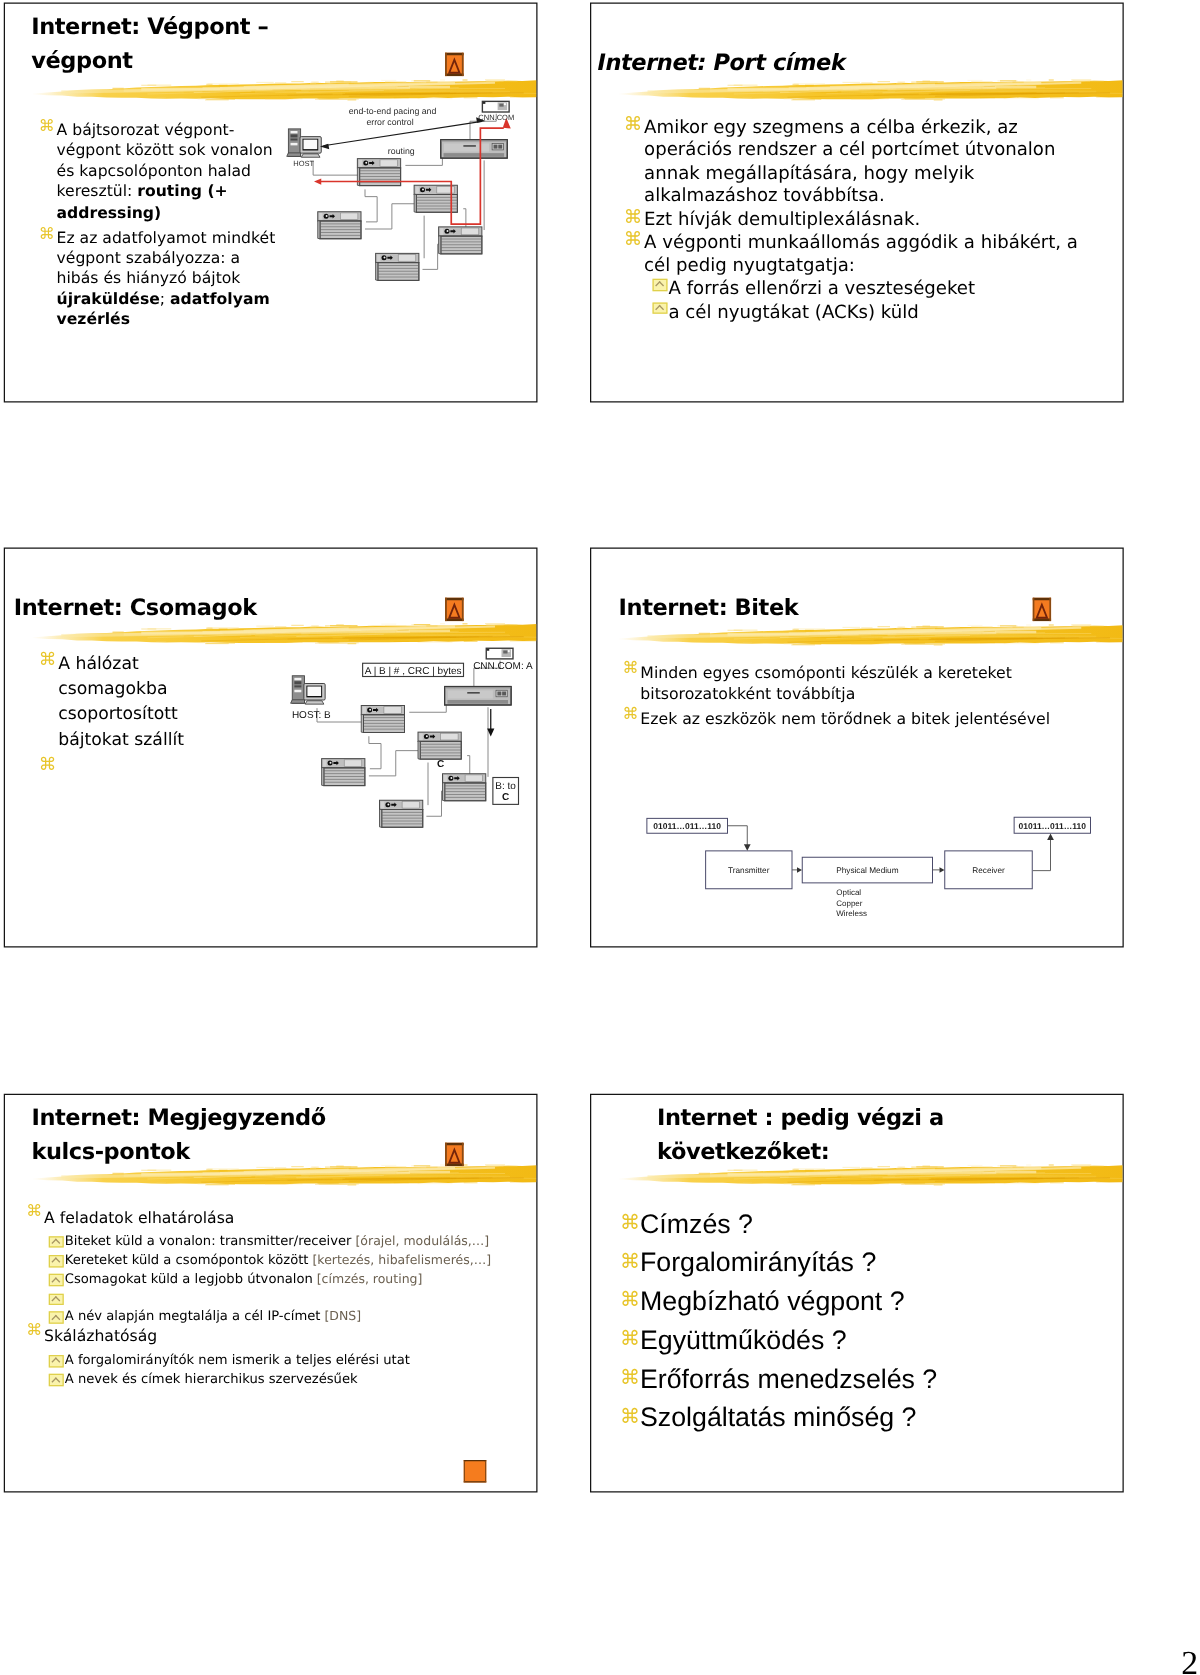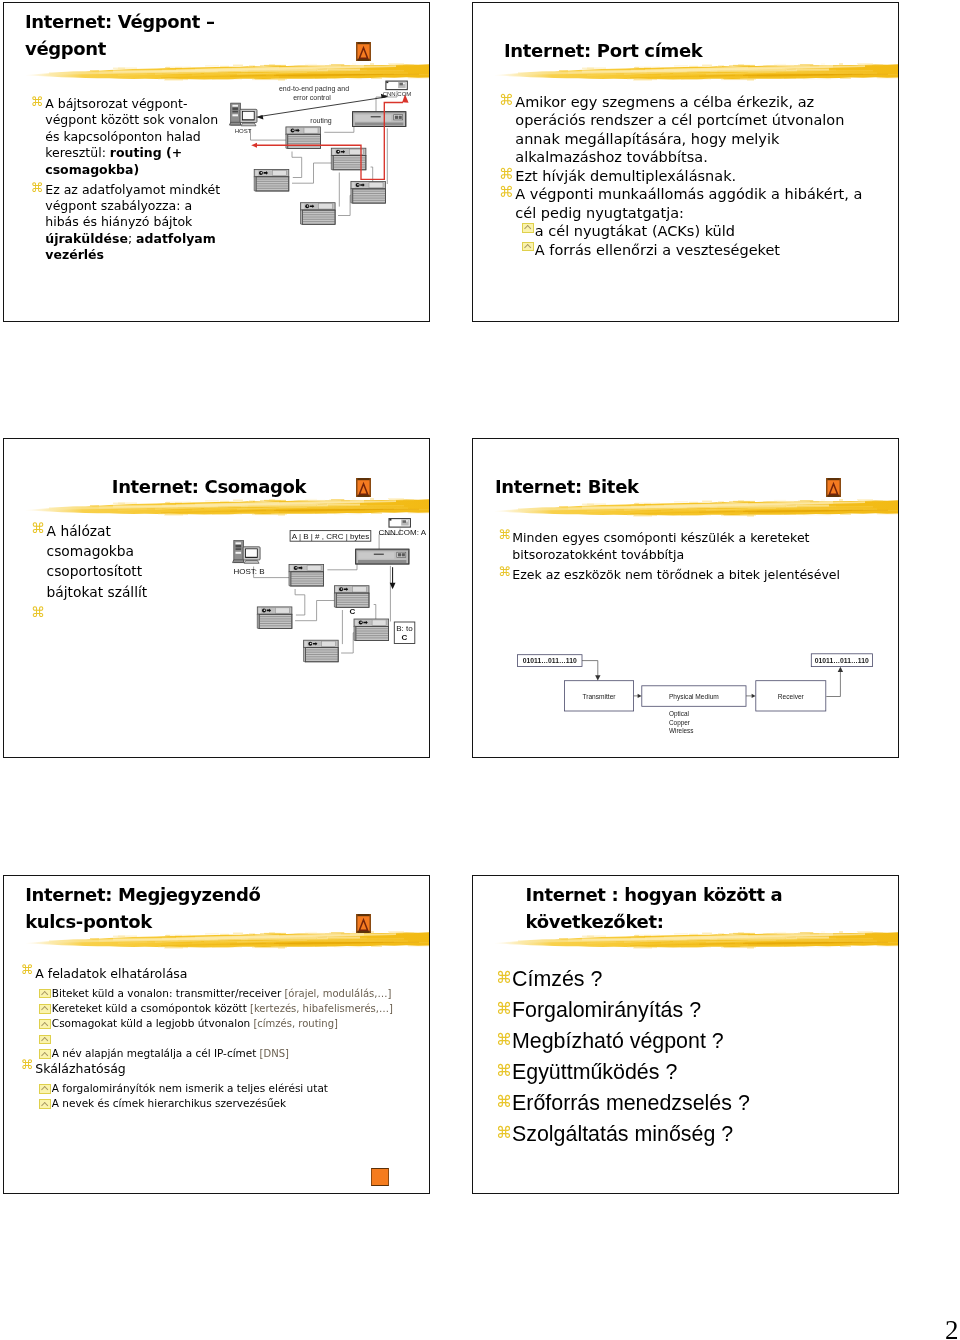--- a/index.html
+++ b/index.html
@@ -39,26 +39,26 @@
 
   
   .title{font-size:18px;}
 
   .t1{left:21px;top:5px;width:340px;}
   .b1{left:22px;top:55px;}
   .tb1{left:352px;top:38.6px;}
   .bd1{left:28px;top:93px;width:192px;font-size:12.5px;line-height:16.4px;}
   .bd1 .btxt{max-width:178px;}
 
-  .t2{left:31px;top:33.6px;width:380px;}
+  .t2{left:5px;top:33.6px;width:380px;font-style:italic;}
   .b2{left:22px;top:55px;}
   .bd2{left:27px;top:89.5px;width:382px;font-size:14.5px;line-height:18.5px;}
   .bd2 .btxt{max-width:356px;}
 
-  .t3{left:25px;top:33.6px;width:360px;text-align:center;}
+  .t3{left:7px;top:33.6px;width:360px;}
   .b3{left:22px;top:54px;}
   .tb3{left:352px;top:38.5px;}
   .bd3{left:28px;top:82px;width:144px;font-size:13.8px;line-height:20.2px;}
 
   .t4{left:21.9px;top:33.8px;width:380px;}
   .b4{left:22px;top:55px;}
   .tb4{left:353.4px;top:39.1px;}
   .bd4{left:26px;top:90px;width:382px;font-size:12.55px;line-height:17px;}
   .bd4 .bl+.bl{margin-top:2.5px;}
   .bd4 .btxt{max-width:340px;}
@@ -255,21 +255,21 @@
         <rect x="0" y="0" width="15" height="19" fill="#F47B20"></rect>
         <rect x="0" y="0" width="15" height="2.2" fill="#5E3209"></rect>
         <rect x="0" y="16.8" width="15" height="2.2" fill="#5E3209"></rect>
         <rect x="0" y="0" width="1.5" height="19" fill="#8A4A12"></rect>
         <rect x="13.5" y="0" width="1.5" height="19" fill="#8A4A12"></rect>
         <path d="M7.5 5.8 L11.6 16.2 L3.4 16.2 Z" fill="none" stroke="#73240A" stroke-width="1.5"></path>
       </svg>
     <div class="body bd1">
       <div class="bl">
         <span class="bmark">⌘</span>
-        <span class="btxt"><span>A bájtsorozat végpont-végpont között sok vonalon és kapcsolóponton halad keresztül: </span><b>routing (+ csomagokba)</b></span>
+        <span class="btxt"><span>A bájtsorozat végpont-végpont között sok vonalon és kapcsolóponton halad keresztül: </span><b>routing (+ addressing)</b></span>
       </div>
       <div class="bl">
         <span class="bmark">⌘</span>
         <span class="btxt"><span>Ez az adatfolyamot mindkét végpont szabályozza: a hibás és hiányzó bájtok </span><b>újraküldése</b><span>; </span><b>adatfolyam vezérlés</b></span>
       </div>
     </div>
     <svg class="diag d1" width="427" height="320" viewBox="0 0 427 320">
 <path d="M246.5 126.0 L246.5 137.1 L286.4 137.1" stroke="#8a8a8a" stroke-width="0.8" fill="none"></path>
 <path d="M320.3 129.3 L349.9 129.3 L349.9 118.0" stroke="#8a8a8a" stroke-width="0.8" fill="none"></path>
 <path d="M288.0 148.5 L288.0 154.3 L297.7 154.3 L297.7 174.5 L288.8 174.5" stroke="#8a8a8a" stroke-width="0.8" fill="none"></path>
@@ -316,25 +316,25 @@
       <div class="bl">
         <span class="bmark">⌘</span>
         <span class="btxt">Ezt hívják demultiplexálásnak.</span>
       </div>
       <div class="bl">
         <span class="bmark">⌘</span>
         <span class="btxt">A végponti munkaállomás aggódik a hibákért, a cél pedig nyugtatgatja:</span>
       </div>
       <div class="bl lvl2">
         <span class="bmark2"></span>
+        <span class="btxt">A forrás ellenőrzi a veszteségeket</span>
+      </div>
+      <div class="bl lvl2">
+        <span class="bmark2"></span>
         <span class="btxt">a cél nyugtákat (ACKs) küld</span>
-      </div>
-      <div class="bl lvl2">
-        <span class="bmark2"></span>
-        <span class="btxt">A forrás ellenőrzi a veszteségeket</span>
       </div>
     </div>
   </div>
 
   <div class="slide s3">
     <div class="title t3">Internet: Csomagok</div>
     <svg class="brush b3" width="404" height="26" viewBox="0 0 404 26">
         <use href="#bp" fill="url(#bgrad)"></use>
         <use href="#bst"></use>
         <use href="#bfr"></use>
@@ -487,21 +487,21 @@
       </div>
       <div class="bl lvl2">
         <span class="bmark2"></span>
         <span class="btxt">A nevek és címek hierarchikus szervezésűek</span>
       </div>
     </div>
     <div class="orange-sq os5"></div>
   </div>
 
   <div class="slide s6">
-    <div class="title t6">Internet : hogyan között a
+    <div class="title t6">Internet : pedig végzi a
 következőket:</div>
     <svg class="brush b6" width="404" height="26" viewBox="0 0 404 26">
         <use href="#bp" fill="url(#bgrad)"></use>
         <use href="#bst"></use>
         <use href="#bfr"></use>
       </svg>
     <div class="body bd6">
       <div class="bl">
           <span class="bmark">⌘</span>
           <span class="btxt">Címzés ?</span>

